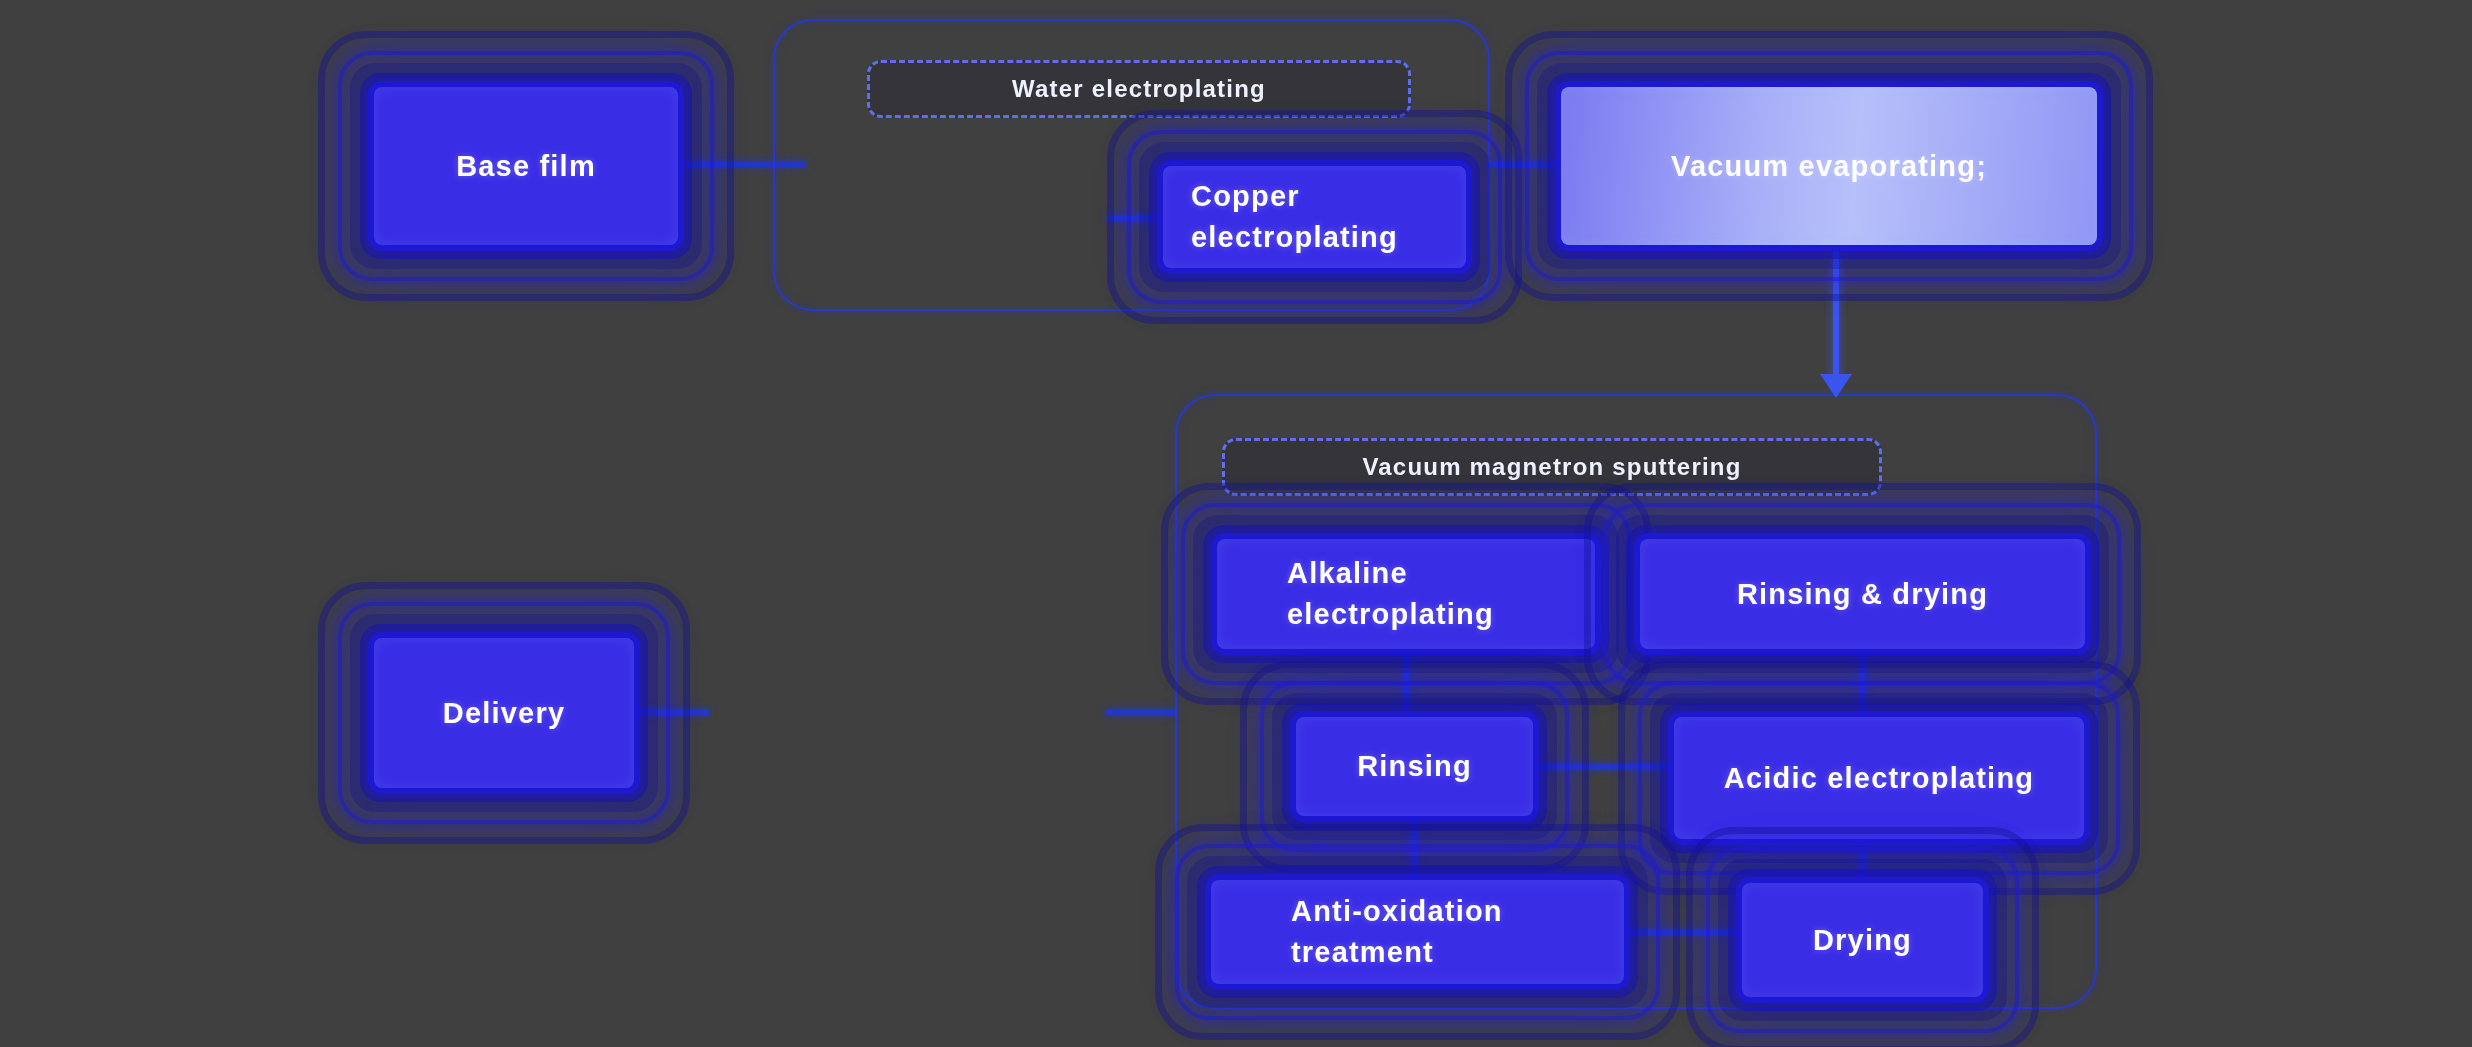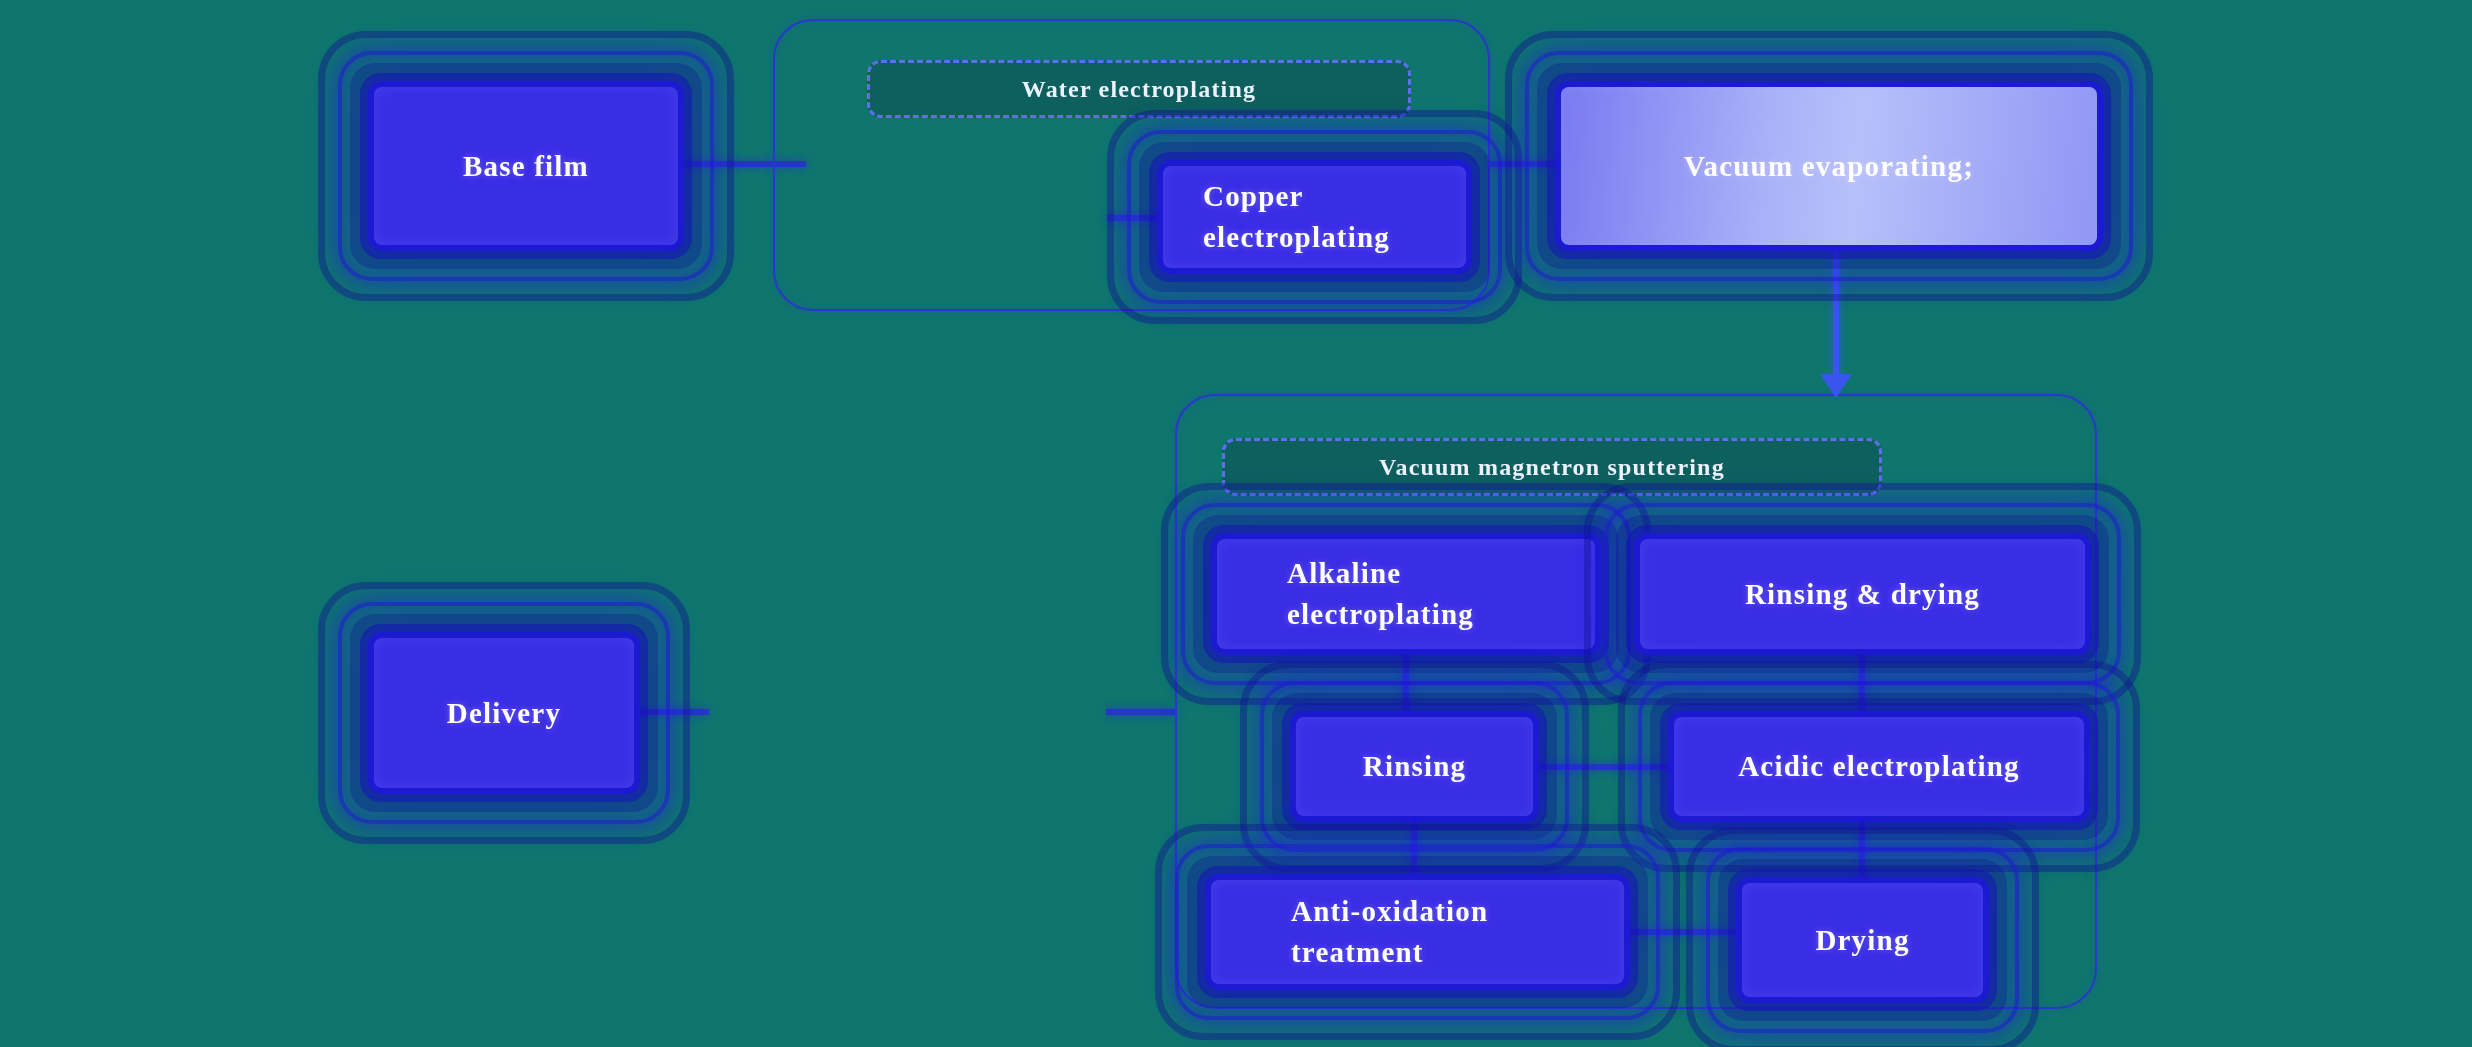--- a/index.html
+++ b/index.html
@@ -1,23 +1,23 @@
 <!DOCTYPE html>
 <html><head>
 <meta charset="utf-8">
 <style>
   * { box-sizing: border-box; }
   html, body { margin: 0; padding: 0; background: #000; }
   .canvas {
     position: relative;
     width: 2472px;
     height: 1047px;
-    background: #0f766e;
+    background: #404040;
     overflow: hidden;
-    font-family: Liberation Serif, serif;
+    font-family: Liberation Sans, sans-serif;
   }
 
   
   .node {
     position: absolute;
     background: #3a2de6;
     border-radius: 8px;
     display: flex;
     align-items: center;
     justify-content: center;
@@ -51,27 +51,27 @@
     inset: -56px;
     border: 7px solid rgba(18,14,148,0.40);
     border-radius: 48px;
     pointer-events: none;
   }
   .node.left { justify-content: flex-start; text-align: left; }
   .nowrap { white-space: nowrap; }
 
   #n-base-film        { left: 374px;  top: 87px;  width: 304px; height: 158px; }
   #n-activation       { left: 806px;  top: 166px; width: 301px; height: 102px; }
-  #n-copper           { left: 1163px; top: 166px; width: 303px; height: 102px; padding-left: 40px; padding-right: 14px; }
+  #n-copper           { left: 1163px; top: 166px; width: 303px; height: 102px; padding-left: 28px; padding-right: 14px; }
   #n-vacuum           { left: 1561px; top: 87px;  width: 536px; height: 158px;
                         background: linear-gradient(95deg, #7b79f1 0%, #a9b0f8 38%, #b7c0fa 55%, #9196f4 100%); }
   #n-alkaline         { left: 1217px; top: 539px; width: 378px; height: 110px; padding-left: 70px; padding-right: 16px; }
   #n-rinsing-drying   { left: 1640px; top: 539px; width: 445px; height: 110px; }
   #n-rinsing          { left: 1296px; top: 717px; width: 237px; height: 99px; }
-  #n-acidic           { left: 1674px; top: 717px; width: 410px; height: 99px; }
+  #n-acidic           { left: 1674px; top: 717px; width: 410px; height: 122px; }
   #n-antiox           { left: 1211px; top: 880px; width: 413px; height: 104px; padding-left: 80px; padding-right: 16px; }
   #n-drying           { left: 1742px; top: 883px; width: 241px; height: 114px; }
   #n-delivery         { left: 374px;  top: 638px; width: 260px; height: 150px; }
   #n-cutting          { left: 709px;  top: 638px; width: 397px; height: 150px; }
 
   
   .group {
     position: absolute;
     border: 2px solid #2838c8;
     border-radius: 40px;

